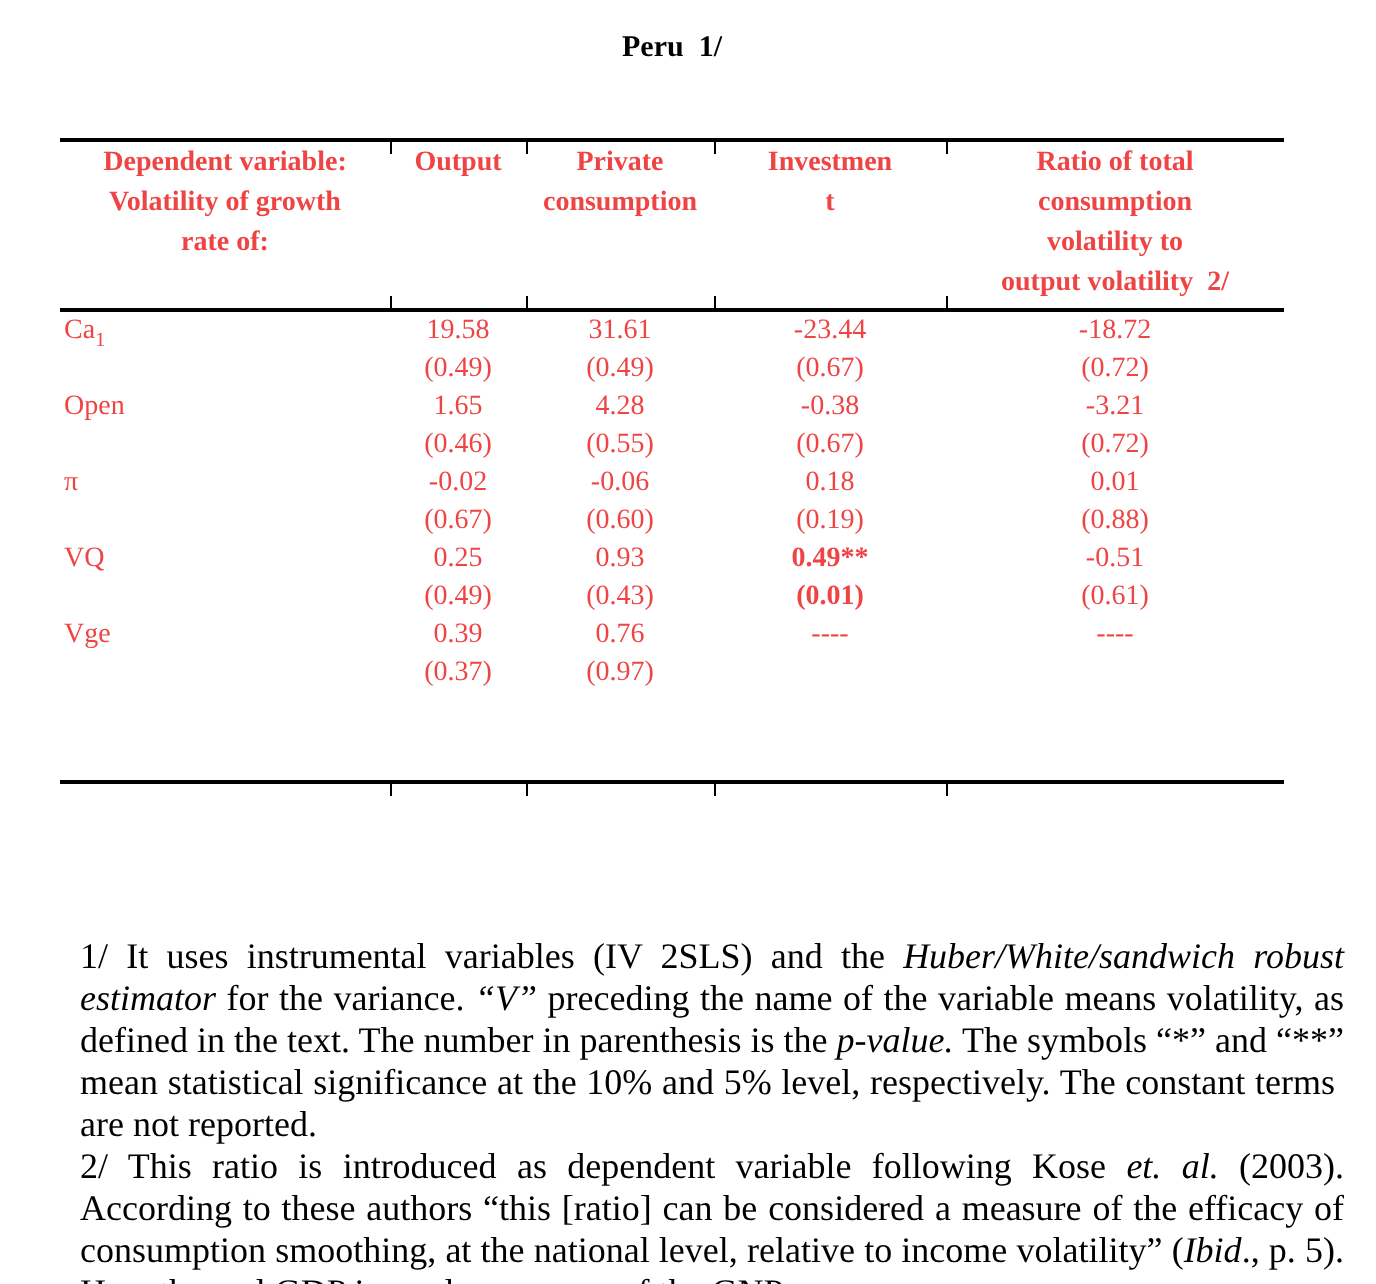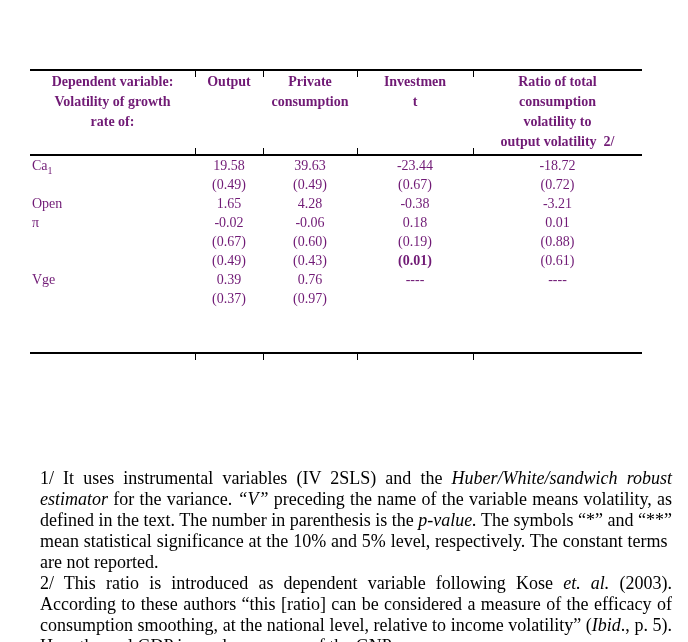--- a/index.html
+++ b/index.html
@@ -28,21 +28,21 @@
     top: 69px;
     width: 612px;
     border-top: 2px solid #000;
     border-bottom: 2px solid #000;
   }
   table {
     border-collapse: collapse;
     width: 612px;
     table-layout: fixed;
     font-size: 14px;
-    color: #701a75;
+    color: #ef4444;
   }
   thead th {
     font-weight: bold;
     text-align: center;
     vertical-align: top;
     white-space: pre-line;
     line-height: 20px;
     padding: 1px 0 0 0;
     height: 82px;
     border-bottom: 2px solid #000;
@@ -84,20 +84,21 @@
     text-align: justify;
     margin-left: 10px;
   }
   .footnotes p { margin: 0; }
 </style>
 </head>
 <body>
 
 <div class="page">
 
+  <div class="title">Peru&nbsp; 1/</div>
 
   <div class="table-wrap">
     <table>
       <colgroup>
         <col style="width:165px">
           <col style="width:68px">
           <col style="width:94px">
           <col style="width:116px">
           <col style="width:169px">
       </colgroup>
@@ -114,51 +115,65 @@
           <th>Ratio of total
 consumption
 volatility to
 output volatility&nbsp; 2/</th>
         </tr>
       </thead>
       <tbody>
         <tr>
           <td class="rowlabel"><span>Ca</span><sub>1</sub></td>
           <td>19.58</td>
-          <td>39.63</td>
+          <td>31.61</td>
           <td>-23.44</td>
           <td>-18.72</td>
         </tr>
         <tr>
           <td class="rowlabel"></td>
           <td>(0.49)</td>
           <td>(0.49)</td>
           <td>(0.67)</td>
           <td>(0.72)</td>
         </tr>
         <tr>
           <td class="rowlabel"><span>Open</span><sub></sub></td>
           <td>1.65</td>
           <td>4.28</td>
           <td>-0.38</td>
           <td>-3.21</td>
         </tr>
         <tr>
+          <td class="rowlabel"></td>
+          <td>(0.46)</td>
+          <td>(0.55)</td>
+          <td>(0.67)</td>
+          <td>(0.72)</td>
+        </tr>
+        <tr>
           <td class="rowlabel"><span>π</span><sub></sub></td>
           <td>-0.02</td>
           <td>-0.06</td>
           <td>0.18</td>
           <td>0.01</td>
         </tr>
         <tr>
           <td class="rowlabel"></td>
           <td>(0.67)</td>
           <td>(0.60)</td>
           <td>(0.19)</td>
           <td>(0.88)</td>
+        </tr>
+        <tr>
+          <td class="rowlabel"><span>VQ</span><sub></sub></td>
+          <td>0.25</td>
+          <td>0.93</td>
+          <td class="bold">0.49**</td>
+          <td>-0.51</td>
         </tr>
         <tr>
           <td class="rowlabel"></td>
           <td>(0.49)</td>
           <td>(0.43)</td>
           <td class="bold">(0.01)</td>
           <td>(0.61)</td>
         </tr>
         <tr>
           <td class="rowlabel"><span>Vge</span><sub></sub></td>

